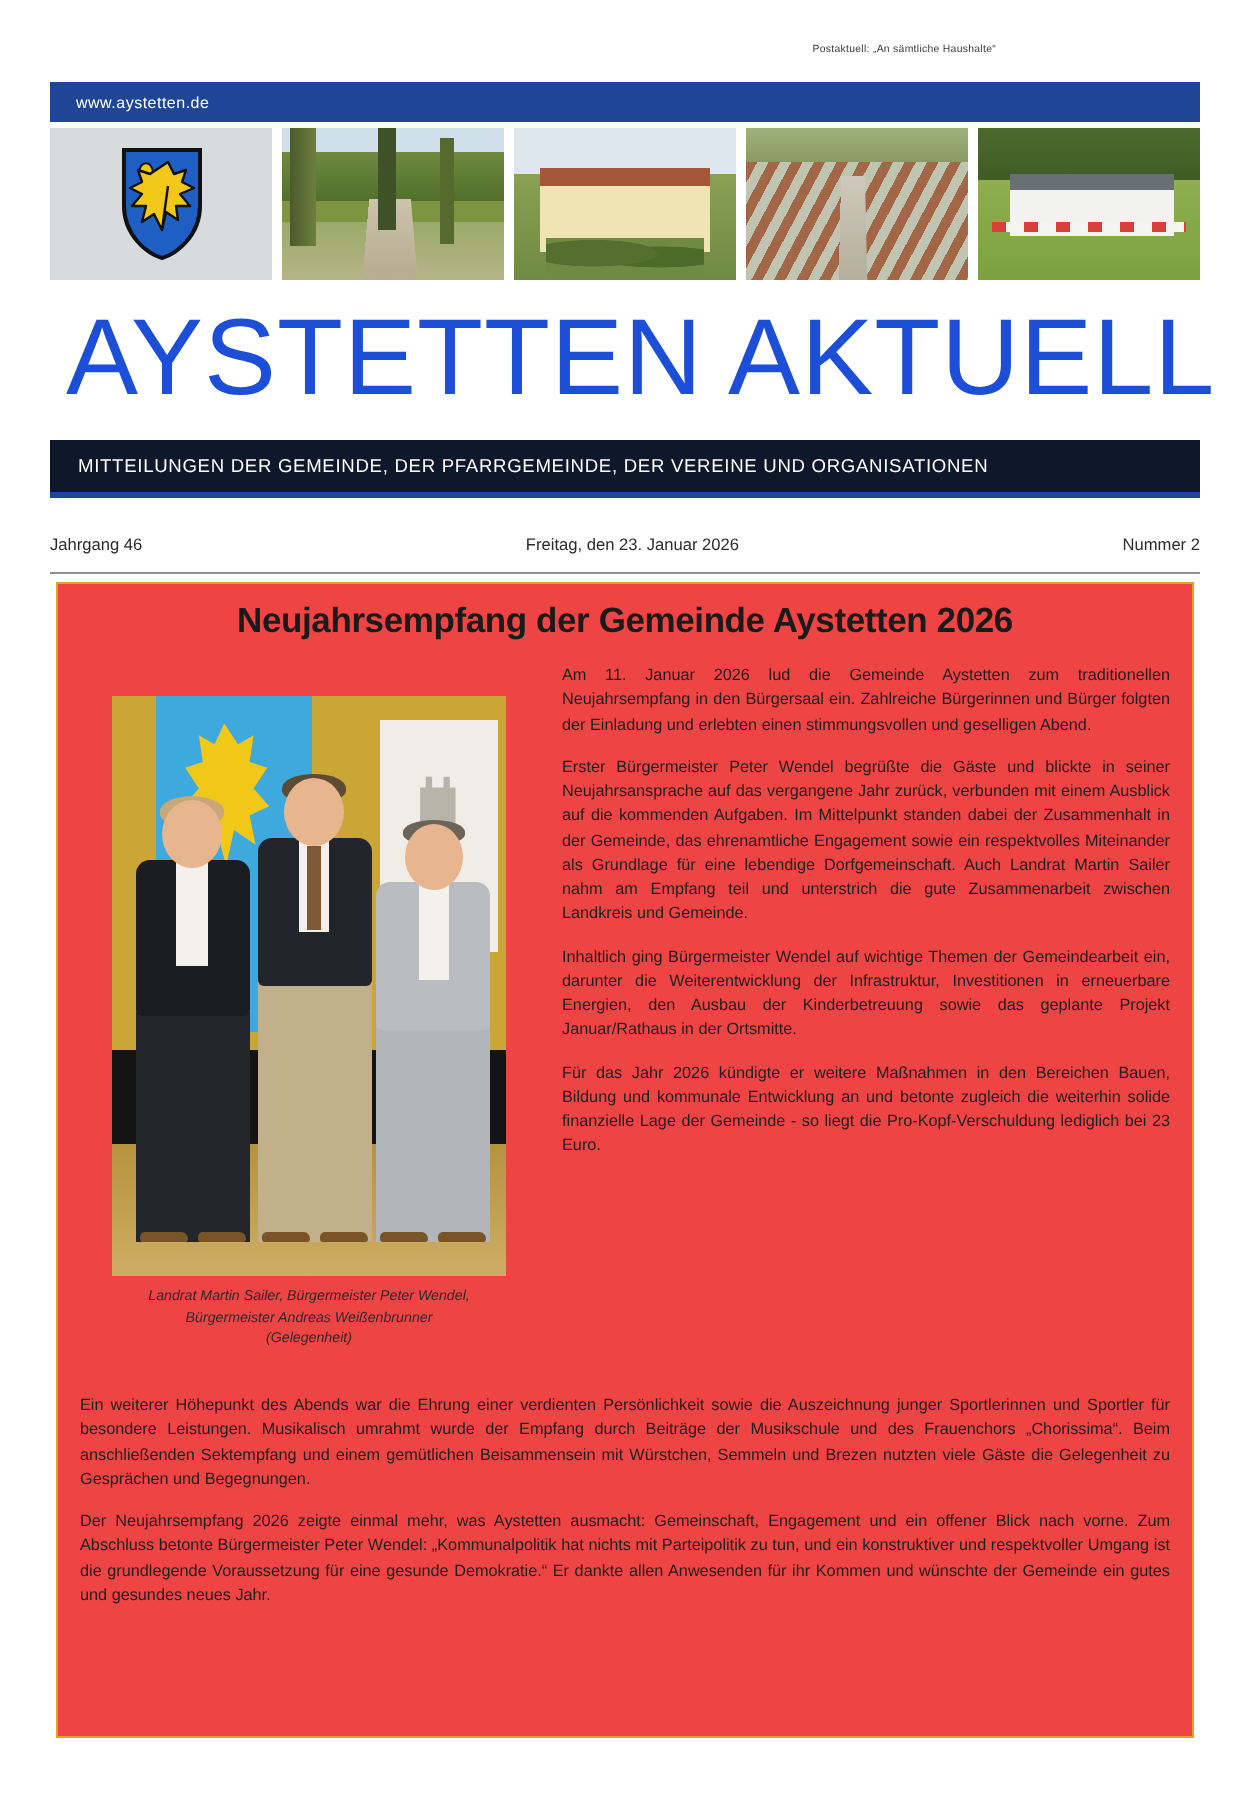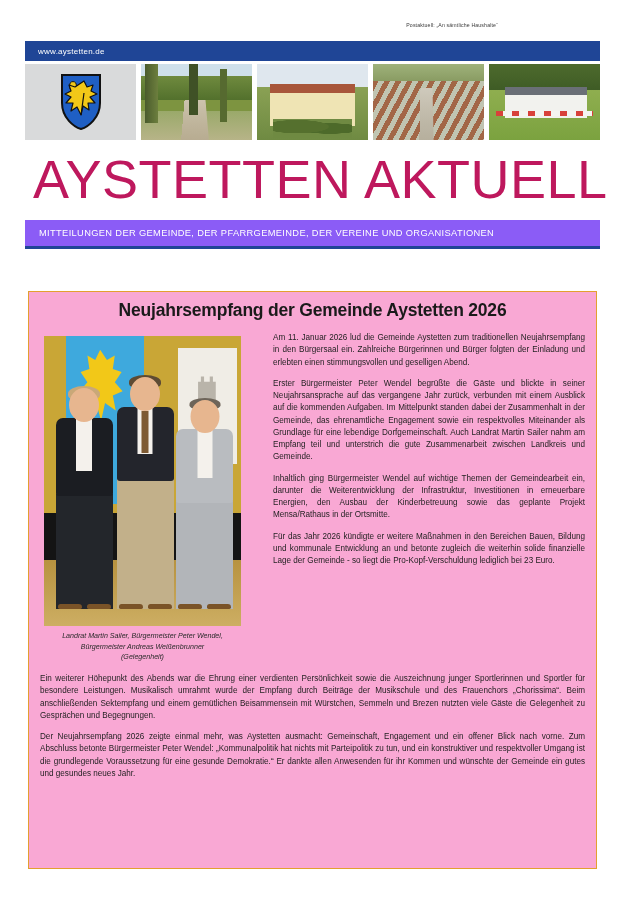--- a/index.html
+++ b/index.html
@@ -163,33 +163,33 @@
 
   
   .masthead {
     position: absolute;
     top: 152px;
     left: 33px;
     width: 565px;
     font-size: 54px;
     font-weight: 400;
     letter-spacing: 0.5px;
-    color: #be185d;
+    color: #1d4ed8;
     line-height: 1;
     white-space: nowrap;
   }
 
   
   .subtitle-bar {
     position: absolute;
     top: 220px;
     left: 25px;
     width: 575px;
     height: 26px;
-    background: #8b5cf6;
+    background: #0f172a;
     display: flex;
     align-items: center;
     border-bottom: 3px solid #1f4596;
   }
   .subtitle-bar .subtitle-text {
     color: #ffffff;
     font-size: 9.3px;
     letter-spacing: 0.35px;
     padding-left: 14px;
     white-space: nowrap;
@@ -215,21 +215,21 @@
 
   
   .article-box {
     position: absolute;
     top: 291px;
     left: 28px;
     width: 569px;
     height: 578px;
     border: 1.6px solid #e3a02f;
     box-sizing: border-box;
-    background: #f9a8d4;
+    background: #ef4444;
     padding: 7px 11px 0 11px;
   }
 
   .article-title {
     text-align: center;
     font-size: 17.5px;
     font-weight: bold;
     color: #1a1a1a;
     letter-spacing: -0.2px;
     margin: 2px 0 12px 0;
@@ -262,21 +262,21 @@
     margin-top: 5px;
   }
 
   .col-text {
     flex: 1 1 auto;
     font-size: 8.15px;
     line-height: 1.5;
     text-align: justify;
     color: #1f1f1f;
   }
-  .col-text p { margin: 0 0 9px 16px; }
+  .col-text p { margin: 0 0 9px 0; }
   .col-text p:last-child { margin-bottom: 0; }
 
   .full-text {
     font-size: 8.15px;
     line-height: 1.5;
     text-align: justify;
     color: #1f1f1f;
     margin-top: 7px;
   }
   .full-text p { margin: 0 0 9px 0; }
@@ -388,28 +388,33 @@
     <div class="strip-cell ph-village"></div>
     <div class="strip-cell ph-hall"></div>
   </div>
 
   <div class="masthead">AYSTETTEN AKTUELL</div>
 
   <div class="subtitle-bar">
     <span class="subtitle-text">MITTEILUNGEN DER GEMEINDE, DER PFARRGEMEINDE, DER VEREINE UND ORGANISATIONEN</span>
   </div>
 
+  <div class="issue-line">
+    <span>Jahrgang 46</span>
+    <span class="issue-center">Freitag, den 23. Januar 2026</span>
+    <span class="issue-right">Nummer 2</span>
+  </div>
 
   <div class="article-box">
 
     <div class="article-title">Neujahrsempfang der Gemeinde Aystetten 2026</div>
 
     <div class="top-block">
 
-      <figure class="figure" style="margin:4px;">
+      <figure class="figure" style="margin:16px;">
         <div class="photo">
           <div class="stage-bg"></div>
           <div class="stage-flag">
             <div class="leaf"></div>
           </div>
           <div class="stage-wallpanel">
             <div class="emblem"></div>
           </div>
           <div class="stage-dark"></div>
           <div class="stage-floor"></div>
@@ -452,21 +457,21 @@
         <figcaption class="caption">
           <div>Landrat Martin Sailer, Bürgermeister Peter Wendel,</div>
           <div>Bürgermeister Andreas Weißenbrunner</div>
           <div>(Gelegenheit)</div>
         </figcaption>
       </figure>
 
       <div class="col-text">
         <p>Am 11. Januar 2026 lud die Gemeinde Aystetten zum traditionellen Neujahrsempfang in den Bürgersaal ein. Zahlreiche Bürgerinnen und Bürger folgten der Einladung und erlebten einen stimmungsvollen und geselligen Abend.</p>
         <p>Erster Bürgermeister Peter Wendel begrüßte die Gäste und blickte in seiner Neujahrsansprache auf das vergangene Jahr zurück, verbunden mit einem Ausblick auf die kommenden Aufgaben. Im Mittelpunkt standen dabei der Zusammenhalt in der Gemeinde, das ehrenamtliche Engagement sowie ein respektvolles Miteinander als Grundlage für eine lebendige Dorfgemeinschaft. Auch Landrat Martin Sailer nahm am Empfang teil und unterstrich die gute Zusammenarbeit zwischen Landkreis und Gemeinde.</p>
-        <p>Inhaltlich ging Bürgermeister Wendel auf wichtige Themen der Gemeindearbeit ein, darunter die Weiterentwicklung der Infrastruktur, Investitionen in erneuerbare Energien, den Ausbau der Kinderbetreuung sowie das geplante Projekt Mensa/Rathaus in der Ortsmitte.</p>
+        <p>Inhaltlich ging Bürgermeister Wendel auf wichtige Themen der Gemeindearbeit ein, darunter die Weiterentwicklung der Infrastruktur, Investitionen in erneuerbare Energien, den Ausbau der Kinderbetreuung sowie das geplante Projekt Januar/Rathaus in der Ortsmitte.</p>
         <p>Für das Jahr 2026 kündigte er weitere Maßnahmen in den Bereichen Bauen, Bildung und kommunale Entwicklung an und betonte zugleich die weiterhin solide finanzielle Lage der Gemeinde - so liegt die Pro-Kopf-Verschuldung lediglich bei 23 Euro.</p>
       </div>
     </div>
 
     <div class="full-text">
       <p>Ein weiterer Höhepunkt des Abends war die Ehrung einer verdienten Persönlichkeit sowie die Auszeichnung junger Sportlerinnen und Sportler für besondere Leistungen. Musikalisch umrahmt wurde der Empfang durch Beiträge der Musikschule und des Frauenchors „Chorissima“. Beim anschließenden Sektempfang und einem gemütlichen Beisammensein mit Würstchen, Semmeln und Brezen nutzten viele Gäste die Gelegenheit zu Gesprächen und Begegnungen.</p>
       <p>Der Neujahrsempfang 2026 zeigte einmal mehr, was Aystetten ausmacht: Gemeinschaft, Engagement und ein offener Blick nach vorne. Zum Abschluss betonte Bürgermeister Peter Wendel: „Kommunalpolitik hat nichts mit Parteipolitik zu tun, und ein konstruktiver und respektvoller Umgang ist die grundlegende Voraussetzung für eine gesunde Demokratie.“ Er dankte allen Anwesenden für ihr Kommen und wünschte der Gemeinde ein gutes und gesundes neues Jahr.</p>
     </div>
 
   </div>

